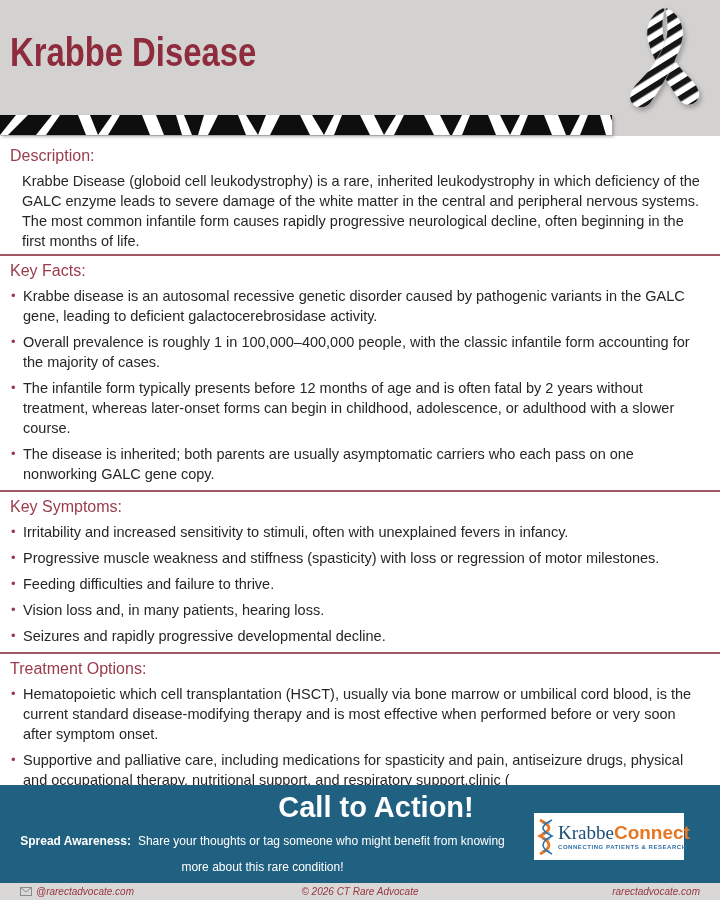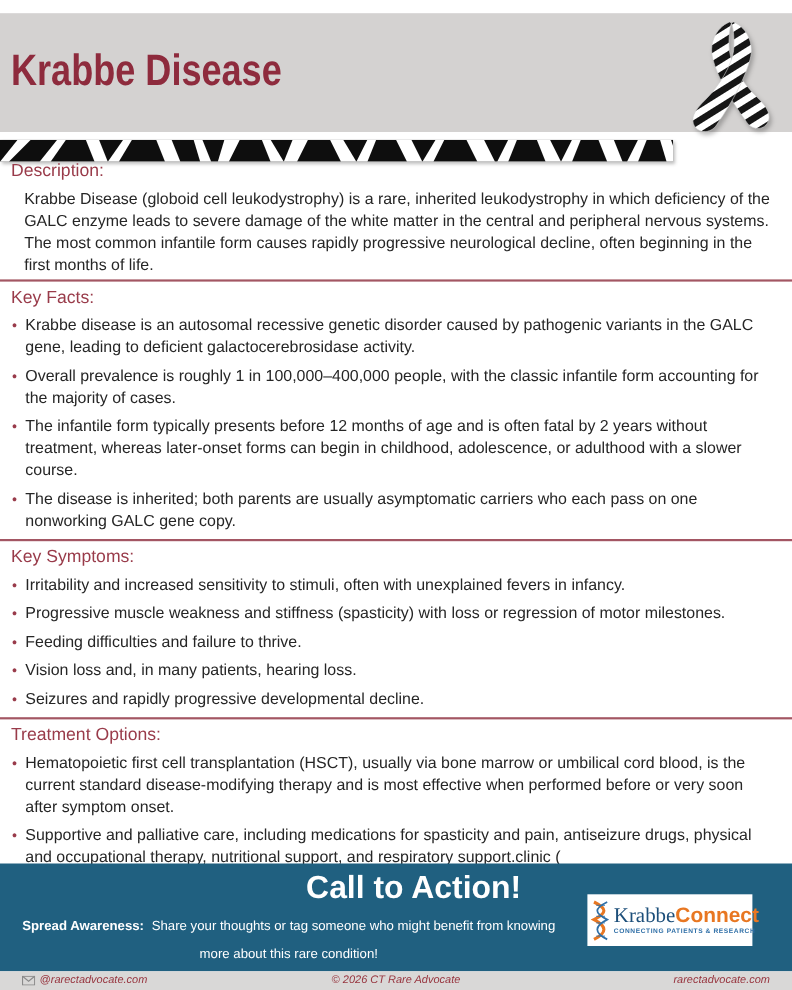--- a/index.html
+++ b/index.html
@@ -1,21 +1,21 @@
 <!DOCTYPE html>
 <html><head>
 <meta charset="utf-8">
 <style>
   html,body{margin:0;padding:0;background:#fff;}
   .page{
     position:relative;width:720px;height:900px;overflow:hidden;background:#fff;
     font-family:"Liberation Sans","DejaVu Sans",sans-serif;color:#2b2b2b;
   }
   
-  .header{position:absolute;top:12px;left:0;width:720px;height:108px;background:#d4d2d1;}
+  .header{position:absolute;top:0;left:0;width:720px;height:136px;background:#d4d2d1;}
   .page-title{
     position:absolute;left:10px;top:30px;margin:0;
     font-size:40px;font-weight:bold;color:#8e2b3d;white-space:nowrap;
     transform:scaleX(0.82);transform-origin:left center;letter-spacing:0px;
   }
   .ribbon{position:absolute;top:4px;right:8px;filter:drop-shadow(2px 3px 2px rgba(0,0,0,0.25));}
   .zebra-band{position:absolute;left:0;top:115px;width:612px;height:20px;box-shadow:2px 2px 3px rgba(0,0,0,0.25);}
   
   .content{position:absolute;top:141px;left:0;width:720px;}
   .section-heading{
@@ -133,21 +133,21 @@
         <li>Vision loss and, in many patients, hearing loss.</li>
         <li>Seizures and rapidly progressive developmental decline.</li>
       </ul>
     </section>
 
     <hr class="rule">
 
     <section>
       <h2 class="section-heading">Treatment Options:</h2>
       <ul class="bullets">
-        <li>Hematopoietic first cell transplantation (HSCT), usually via bone marrow or umbilical cord blood, is the current standard disease-modifying therapy and is most effective when performed before or very soon after symptom onset.</li>
+        <li>Hematopoietic which cell transplantation (HSCT), usually via bone marrow or umbilical cord blood, is the current standard disease-modifying therapy and is most effective when performed before or very soon after symptom onset.</li>
         <li>Supportive and palliative care, including medications for spasticity and pain, antiseizure drugs, physical and occupational therapy, nutritional support, and respiratory support.clinic (</li>
       </ul>
     </section>
 
   </div>
 
   <div class="cta">
     <div class="cta-title">Call to Action!</div>
     <div class="cta-text">
       <span class="cta-lead">Spread Awareness:</span><span>Share your thoughts or tag someone who might benefit from knowing more about this rare condition!</span>

